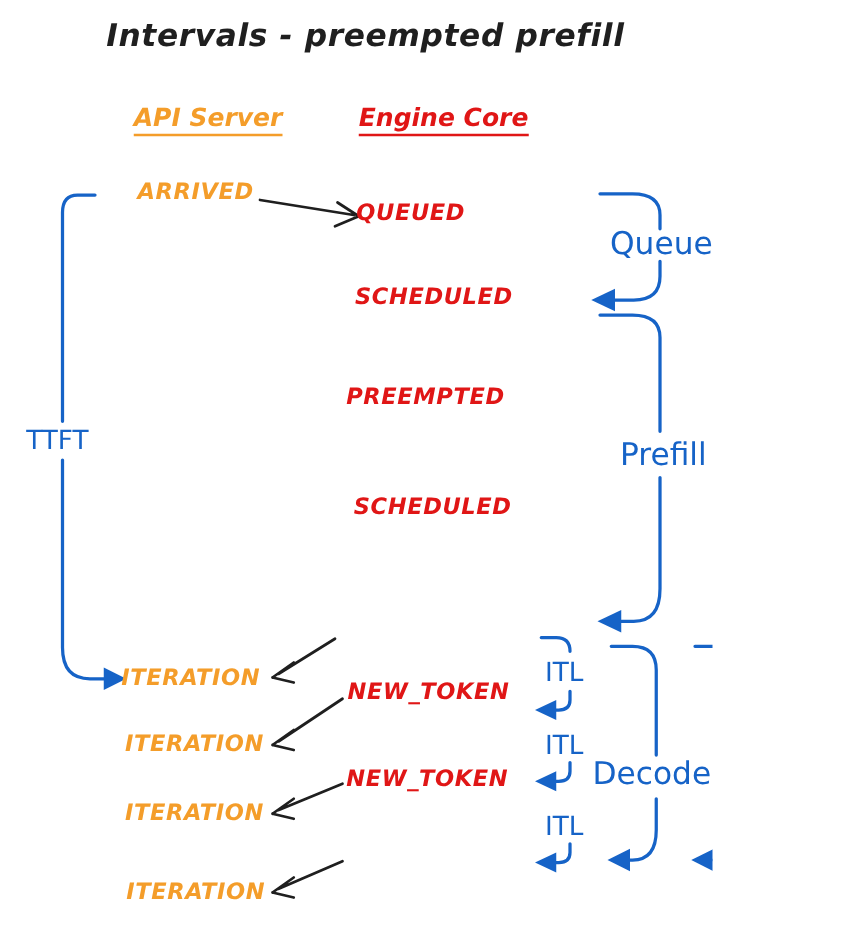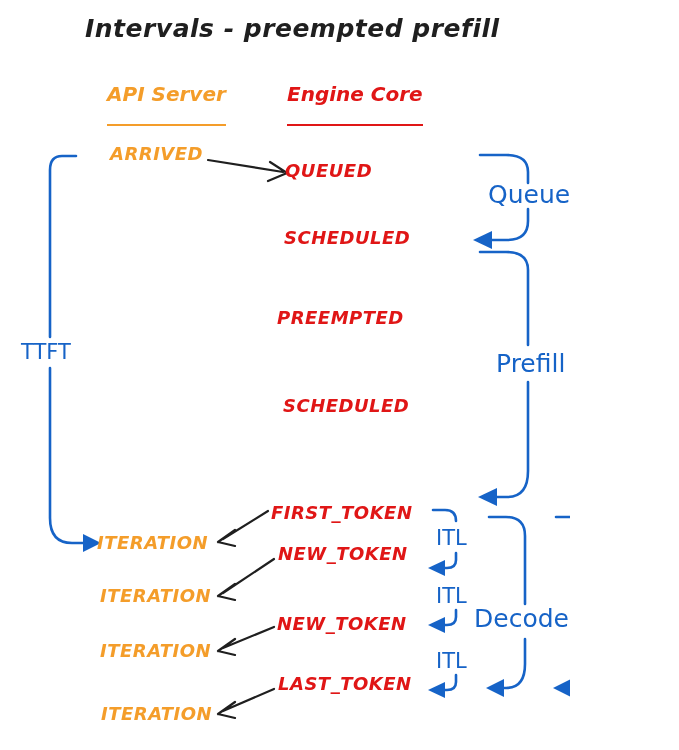--- a/index.html
+++ b/index.html
@@ -5,21 +5,21 @@
   html,body { margin:0; padding:0; background:#ffffff; }
   #canvas {
     position:relative; width:570px; height:750px; background:#ffffff;
     overflow:hidden; font-family:"DejaVu Sans", sans-serif;
   }
   svg { position:absolute; left:0; top:0; }
   .label { position:absolute; white-space:nowrap; }
   
   .hand  { font-style:italic; font-weight:600; letter-spacing:0.5px; font-size:18px; }
   .title { font-style:italic; font-weight:bold; font-size:25px; color:var(--ink); letter-spacing:0.5px; }
-  .hdr   { font-style:italic; font-weight:600; font-size:20px; border-bottom:2px solid currentColor; padding-bottom:18px; }
+  .hdr   { font-style:italic; font-weight:600; font-size:20px; border-bottom:2px solid currentColor; padding-bottom:1px; }
   
   .ui    { font-style:normal; font-weight:400; color:var(--blue); }
   .fs23  { font-size:21px; }
   .fs25  { font-size:25px;text-align:center; }
   .orange { color:var(--orange); }
   .red    { color:var(--red); }
   .sblue  { stroke:var(--blue); stroke-width:2.6; fill:none; stroke-linecap:round; stroke-linejoin:round; }
   .fblue  { fill:var(--blue); stroke:none; }
   .sblack { stroke:var(--ink); stroke-width:2.2; fill:none; stroke-linecap:round; stroke-linejoin:round; }
 </style>
@@ -75,24 +75,22 @@
   <div class="label hand orange" style="left:110px; top:143px;">ARRIVED</div>
   <div class="label hand orange" style="left:97px;  top:532px;">ITERATION</div>
   <div class="label hand orange" style="left:100px; top:585px;">ITERATION</div>
   <div class="label hand orange" style="left:100px; top:640px;">ITERATION</div>
   <div class="label hand orange" style="left:101px; top:703px;">ITERATION</div>
 
   <div class="label hand red" style="left:285px; top:160px;">QUEUED</div>
   <div class="label hand red" style="left:284px; top:227px;">SCHEDULED</div>
   <div class="label hand red" style="left:277px; top:307px;">PREEMPTED</div>
   <div class="label hand red" style="left:283px; top:395px;">SCHEDULED</div>
-  <div class="label hand red" style="left:271px; top:502px;">FIRST_TOKEN</div>
   <div class="label hand red" style="left:278px; top:543px;">NEW_TOKEN</div>
   <div class="label hand red" style="left:277px; top:613px;">NEW_TOKEN</div>
-  <div class="label hand red" style="left:278px; top:673px;">LAST_TOKEN</div>
 
   <div class="label ui fs23" style="left:21px;  top:340px;">TTFT</div>
   <div class="label ui fs25" style="left:488px; top:180px;">Queue</div>
   <div class="label ui fs25" style="left:496px; top:349px;">Prefill</div>
   <div class="label ui fs23" style="left:436px; top:526px;">ITL</div>
   <div class="label ui fs23" style="left:436px; top:584px;">ITL</div>
   <div class="label ui fs23" style="left:436px; top:649px;">ITL</div>
   <div class="label ui fs25" style="left:474px; top:604px;">Decode</div>
 
 </div>

